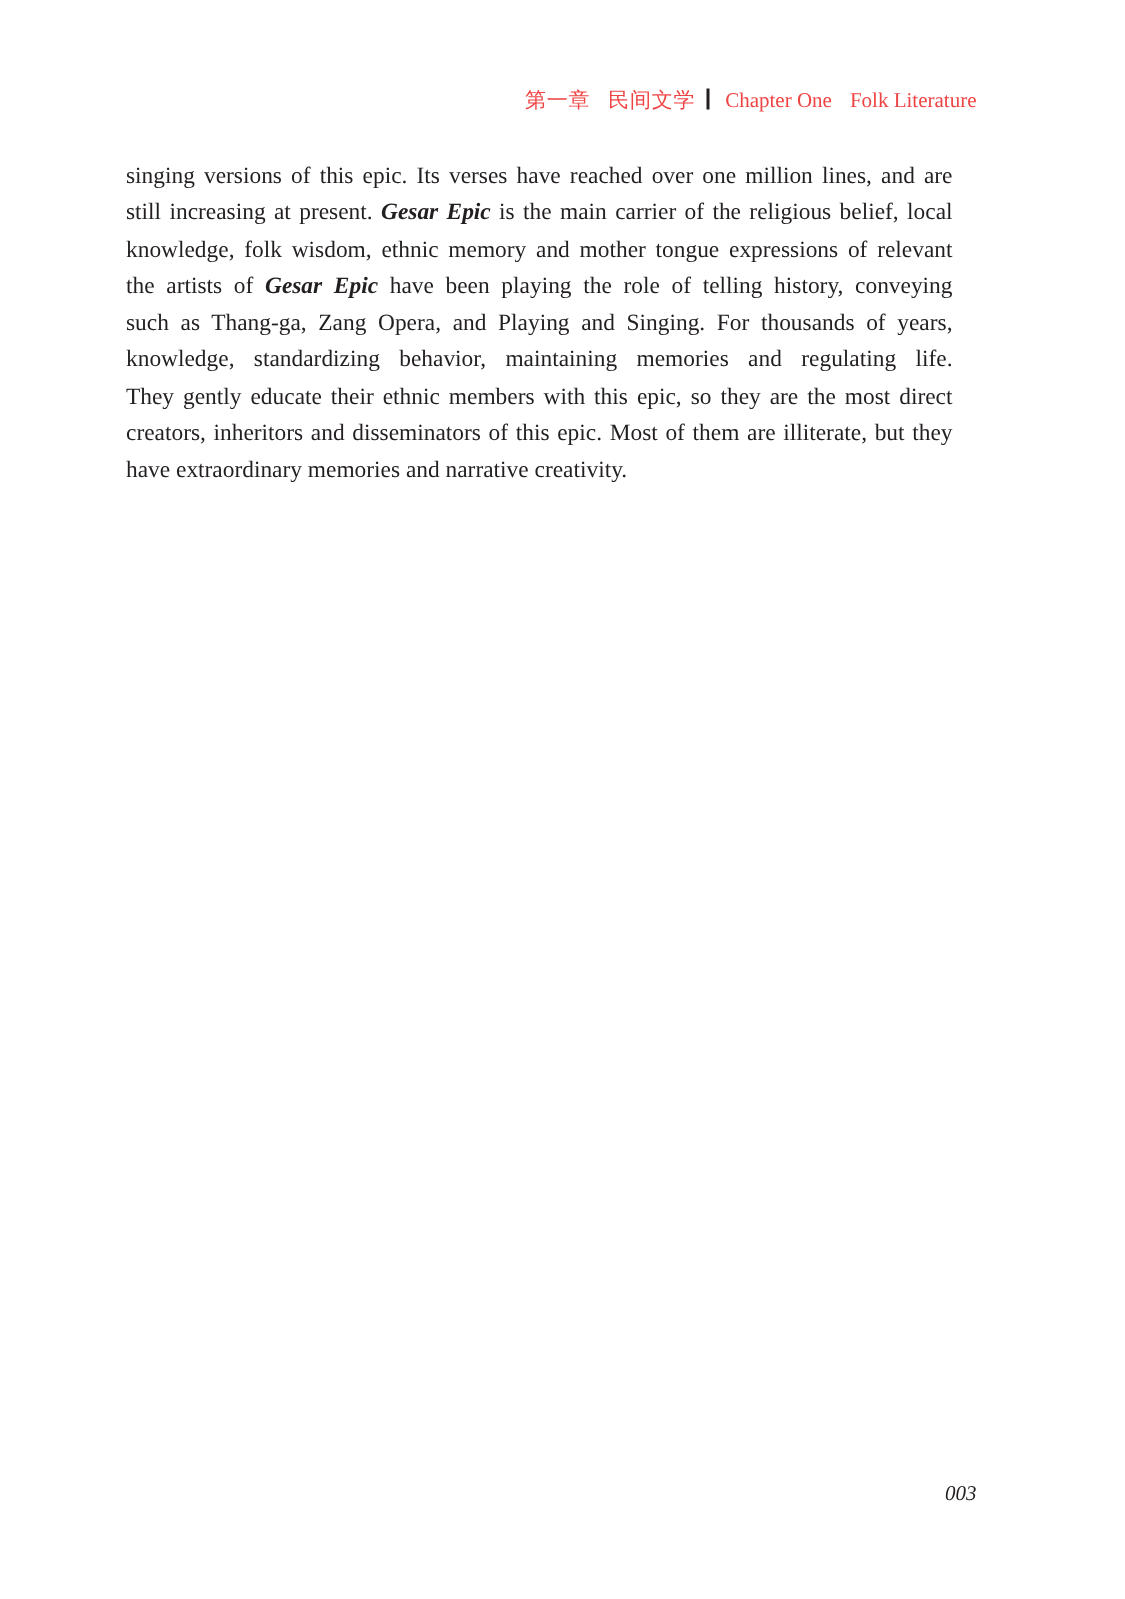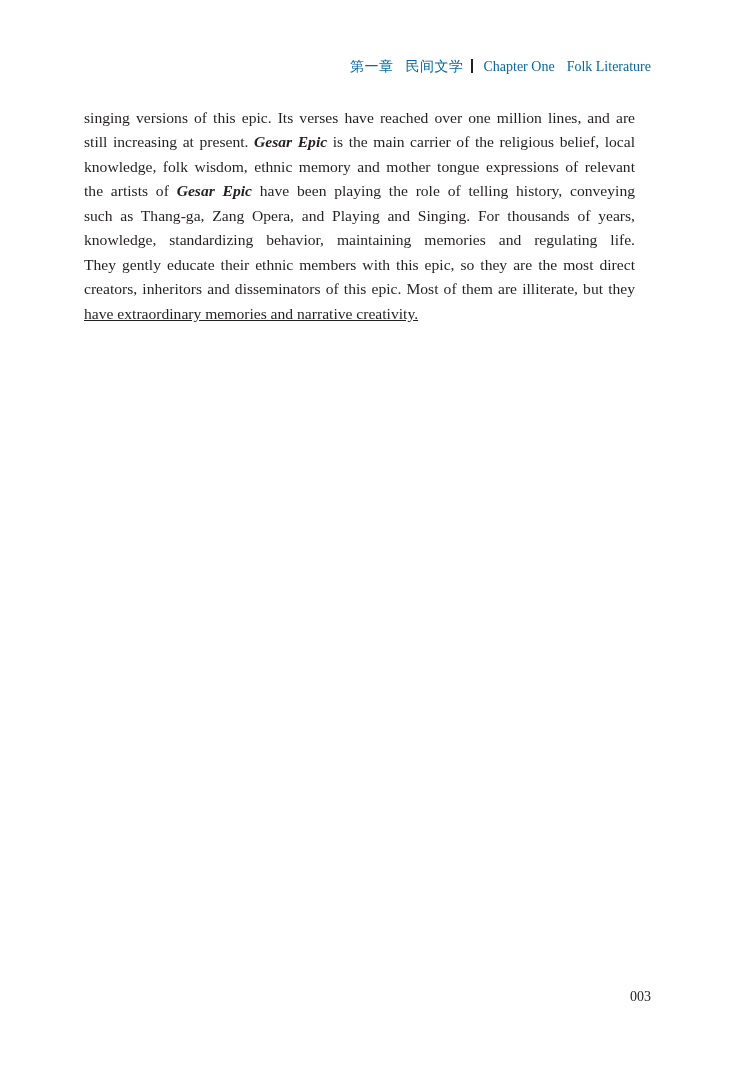--- a/index.html
+++ b/index.html
@@ -1,29 +1,29 @@
 <!DOCTYPE html>
 <html><head>
   <meta charset="utf-8">
   <style>
     html, body { margin: 0; padding: 0; background: #ffffff; }
     body { width: 750px; height: 1066px; position: relative; overflow: hidden;
            font-family: "Liberation Serif", "DejaVu Serif", serif; color: #231f20; }
     .running-head { position: absolute; top: 58px; right: 99px; font-size: 14px;
-                    color: #0369a1; white-space: nowrap; letter-spacing: 0; }
+                    color: #ef4444; white-space: nowrap; letter-spacing: 0; }
     .running-head .cn { letter-spacing: 0.5px; }
     .running-head .sep { display: inline-block; width: 2px; height: 14px; background: #231f20;
                          vertical-align: -2px; margin: 0 10px 0 8px; }
     .running-head .gap { display: inline-block; width: 12px; }
     .body-text { position: absolute; top: 106px; left: 84px; width: 551px;
                  font-size: 15.6px; line-height: 24.45px; text-align: justify; margin: 0; }
     .body-text .line { display: block; text-align: justify; text-align-last: justify; white-space: nowrap; }
-    .body-text .line.last { text-align-last: left; text-decoration: underline; }
+    .body-text .line.last { text-align-last: left; }
     .body-text em { font-weight: bold; font-style: italic; }
-    .folio { position: absolute; top: 989px; right: 99px; font-size: 14px; color: #231f20; }
+    .folio { position: absolute; top: 989px; right: 99px; font-size: 14px; color: #231f20; font-style: italic; }
   </style>
 </head>
 <body>
 
 <div class="running-head">
   <span class="cn">第一章</span><span class="gap"></span><span class="cn">民间文学</span><span class="sep"></span><span>Chapter One</span><span class="gap"></span><span>Folk Literature</span>
 </div>
 
 <p class="body-text">
   <span class="line"><span>singing versions of this epic. Its verses have reached over one million lines, and are</span></span>

